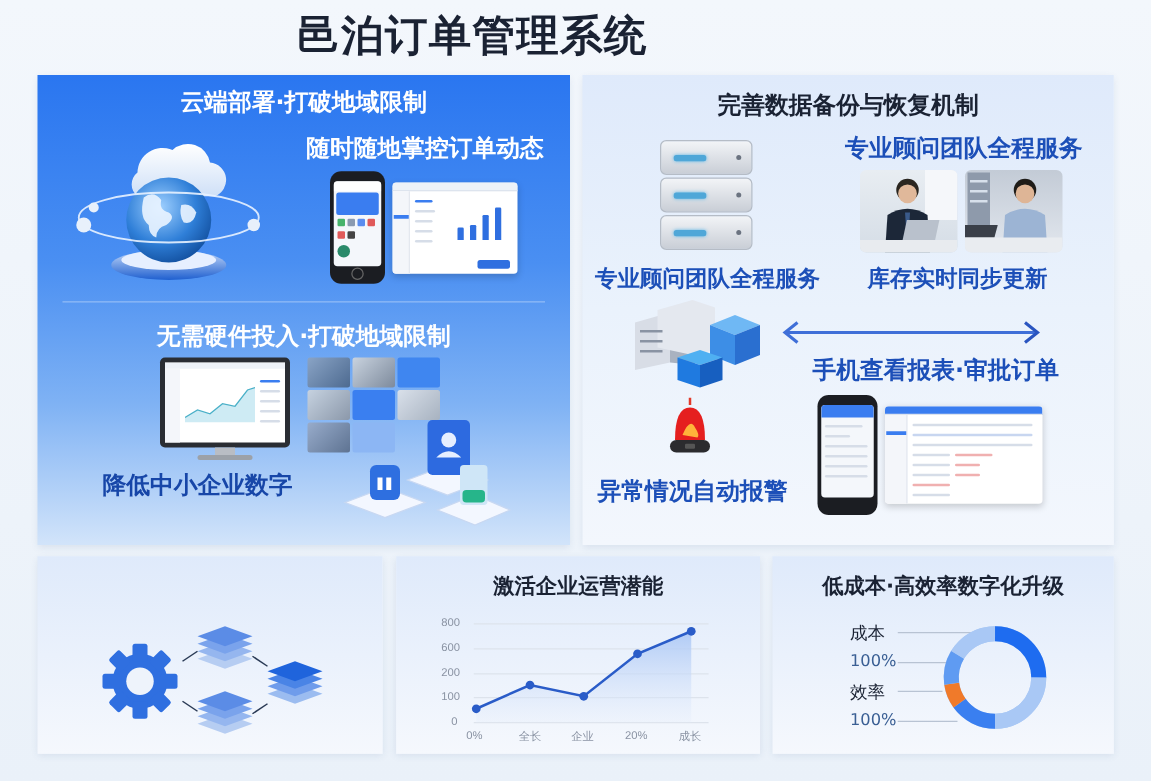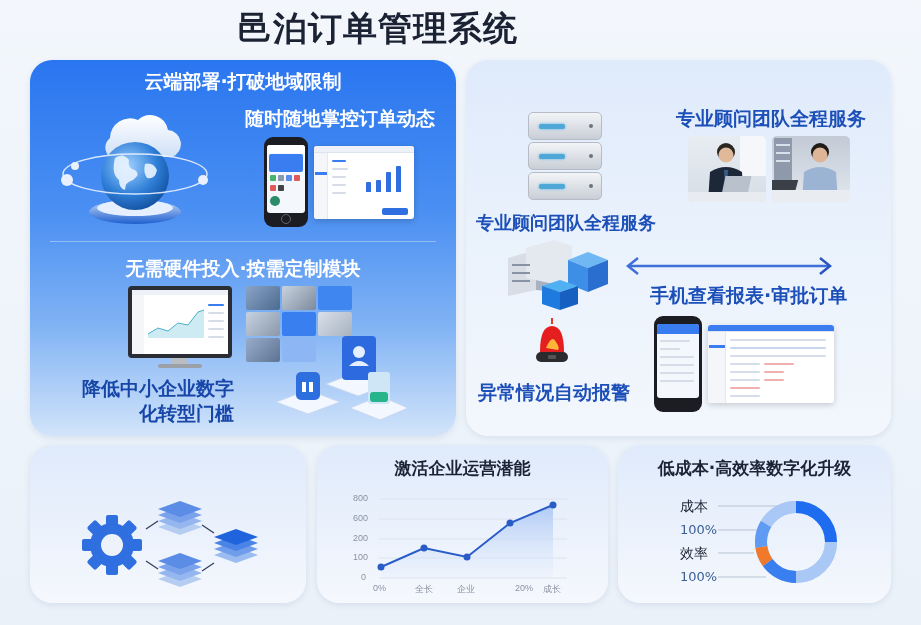--- a/index.html
+++ b/index.html
@@ -9,21 +9,21 @@
     background: linear-gradient(180deg, #f3f7fc 0%, #eaf1f9 100%);
     position: relative;
     color: #15233d;
   }
   .title {
     position: absolute; left: 0; top: 6px; width: 756px;
     text-align: center; font-size: 34px; font-weight: bold;
     color: #1a2233; letter-spacing: 1px;
   }
   .panel {
-    position: absolute; border-radius: 22px; overflow: hidden;
+    position: absolute; border-radius: 0; overflow: hidden;
     box-shadow: 0 2px 6px rgba(60,90,140,0.12);
   }
   .panel-left {
     left: 30px; top: 60px; width: 426px; height: 376px;
     background: linear-gradient(180deg, #2a76f0 0%, #4a8ff2 40%, #7fb2f4 70%, #d2e4fa 100%);
   }
   .panel-right {
     left: 466px; top: 60px; width: 425px; height: 376px;
     background: linear-gradient(180deg, #dfeafb 0%, #eaf2fc 50%, #f3f7fd 100%);
   }
@@ -141,21 +141,21 @@
       <div class="bar" style="left:4px;width:5px;height:10px;"></div>
       <div class="bar" style="left:14px;width:5px;height:12px;"></div>
       <div class="bar" style="left:24px;width:5px;height:20px;"></div>
       <div class="bar" style="left:34px;width:5px;height:26px;"></div>
     </div>
     <div class="abs" style="left:68px;top:62px;width:26px;height:7px;background:#2f6fe0;border-radius:2px;"></div>
   </div>
 
   <div class="divider" style="top:181px;"></div>
 
-  <div class="abs txt-white" style="left:0;top:196px;width:426px;text-align:center;font-size:19px;">无需硬件投入·按需定制模块</div>
+  <div class="abs txt-white" style="left:0;top:196px;width:426px;text-align:center;font-size:19px;">无需硬件投入·打破地域限制</div>
 
   <div class="monitor">
     <div class="screen">
       <div style="height:5px;background:#eef2f8;"></div>
       <div class="abs" style="left:0;top:5px;width:12px;height:60px;background:#f4f6fa;"></div>
       <svg class="abs" style="left:16px;top:16px;" width="56" height="32" viewBox="0 0 56 32">
         <path d="M0 28 L10 22 L20 25 L30 17 L40 19 L50 6 L56 4 L56 32 L0 32z" fill="#b9e2ef" opacity="0.7"></path>
         <path d="M0 28 L10 22 L20 25 L30 17 L40 19 L50 6 L56 4" fill="none" stroke="#4ab0c8" stroke-width="1"></path>
       </svg>
       <div class="line" style="left:76px;top:14px;width:16px;background:#3a7df0;"></div>
@@ -190,25 +190,25 @@
       <rect x="72" y="4" width="34" height="44" rx="4" fill="#2d6ae0"></rect>
       <circle cx="89" cy="20" r="6" fill="#e6efff"></circle>
         <path d="M79 34 q10 -10 20 0z" fill="#e6efff"></path>
       <rect x="98" y="40" width="22" height="32" rx="3" fill="#cfe6f7"></rect>
       <rect x="100" y="60" width="18" height="10" rx="3" fill="#26b58a"></rect>
     </svg>
   </div>
 
   <div class="abs txt-blue" style="left:44px;top:316px;width:160px;text-align:right;font-size:19px;line-height:25px;color:#1746a8;">
     <div>降低中小企业数字</div>
-    <div>化转型门槛</div>
   </div>
 </div>
 
 <div class="panel panel-right">
+  <div class="abs txt-dark" style="left:0;top:11px;width:425px;text-align:center;font-size:19px;">完善数据备份与恢复机制</div>
 
   <div class="abs" style="left:58px;top:50px;width:84px;height:96px;">
     <div class="srv" style="left:4px;top:2px;">
         <div class="led"></div>
         <div class="dot"></div>
       </div>
     <div class="srv" style="left:4px;top:32px;">
         <div class="led"></div>
         <div class="dot"></div>
       </div>
@@ -239,20 +239,21 @@
         <rect x="4" y="24" width="14" height="2" fill="#d7e0eb"></rect>
       <circle cx="48" cy="16" r="9" fill="#1f1c18"></circle>
       <circle cx="48" cy="19" r="7.5" fill="#deb596"></circle>
       <path d="M30 66 L32 36 q16 -10 32 0 L66 66z" fill="#9cb4d4"></path>
       <rect x="8" y="44" width="30" height="10" fill="#3a3f48" transform="skewX(-15)"></rect>
       <rect x="0" y="54" width="78" height="12" fill="#e9ecf0"></rect>
     </svg>
   </div>
 
   <div class="abs txt-blue" style="left:10px;top:151px;font-size:18px;">专业顾问团队全程服务</div>
+  <div class="abs txt-blue" style="left:228px;top:151px;font-size:18px;">库存实时同步更新</div>
 
   <div class="abs" style="left:40px;top:180px;width:104px;height:72px;">
     <svg width="104" height="72" viewBox="0 0 104 72">
       <polygon points="2,18 30,10 30,50 2,56" fill="#d8dde6"></polygon>
       <polygon points="30,10 50,16 50,52 30,50" fill="#a9b2c0"></polygon>
       <polygon points="20,8 48,0 66,6 66,40 48,44 20,38" fill="#e4e8ef"></polygon>
       <g fill="#8993a3">
           <rect x="6" y="24" width="18" height="2"></rect>
           <rect x="6" y="32" width="18" height="2"></rect>
           <rect x="6" y="40" width="18" height="2"></rect>
@@ -394,21 +395,21 @@
         <circle cx="77" cy="57" r="3.5"></circle>
         <circle cx="120" cy="66" r="3.5"></circle>
         <circle cx="163" cy="32" r="3.5"></circle>
         <circle cx="206" cy="14" r="3.5"></circle>
       </g>
     </svg>
 
     <div class="chart-axis-label" style="left:26px;top:92px;">0%</div>
     <div class="chart-axis-label" style="left:68px;top:92px;">全长</div>
     <div class="chart-axis-label" style="left:110px;top:92px;">企业</div>
-    <div class="chart-axis-label" style="left:168px;top:92px;text-align:right;">20%</div>
+    <div class="chart-axis-label" style="left:153px;top:92px;text-align:right;">20%</div>
     <div class="chart-axis-label" style="left:196px;top:92px;">成长</div>
   </div>
 </div>
 
 <div class="panel panel-b3">
   <div class="abs txt-dark" style="left:0;top:12px;width:273px;text-align:center;font-size:17px;">低成本·高效率数字化升级</div>
 
   <div class="legend-txt" style="left:62px;top:53px;color:#1a2233;">成本</div>
   <div class="legend-txt" style="left:62px;top:77px;color:#3a5f94;font-size:13px;">100%</div>
   <div class="legend-txt" style="left:62px;top:100px;color:#1a2233;">效率</div>

